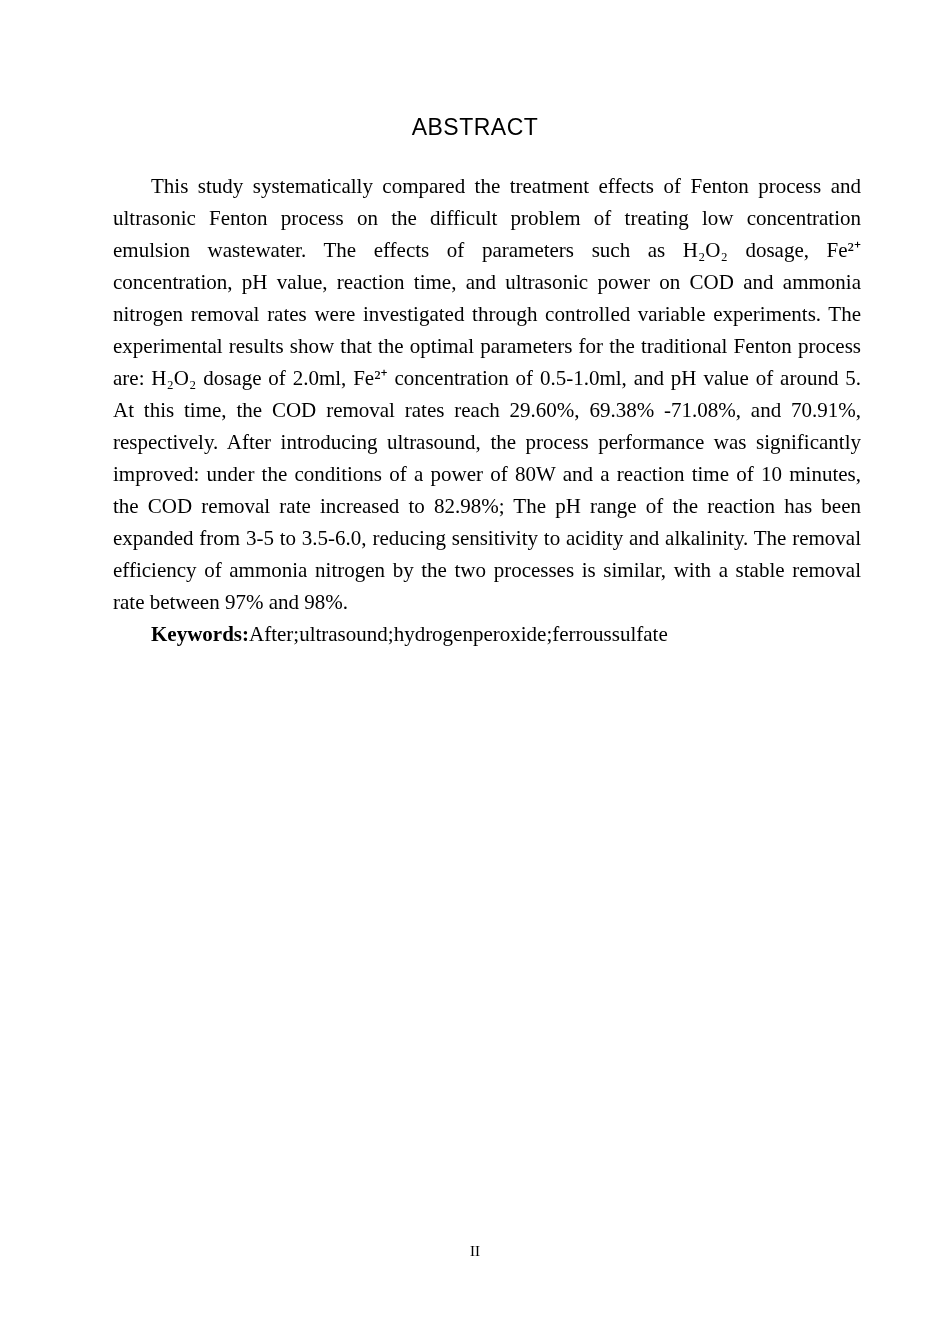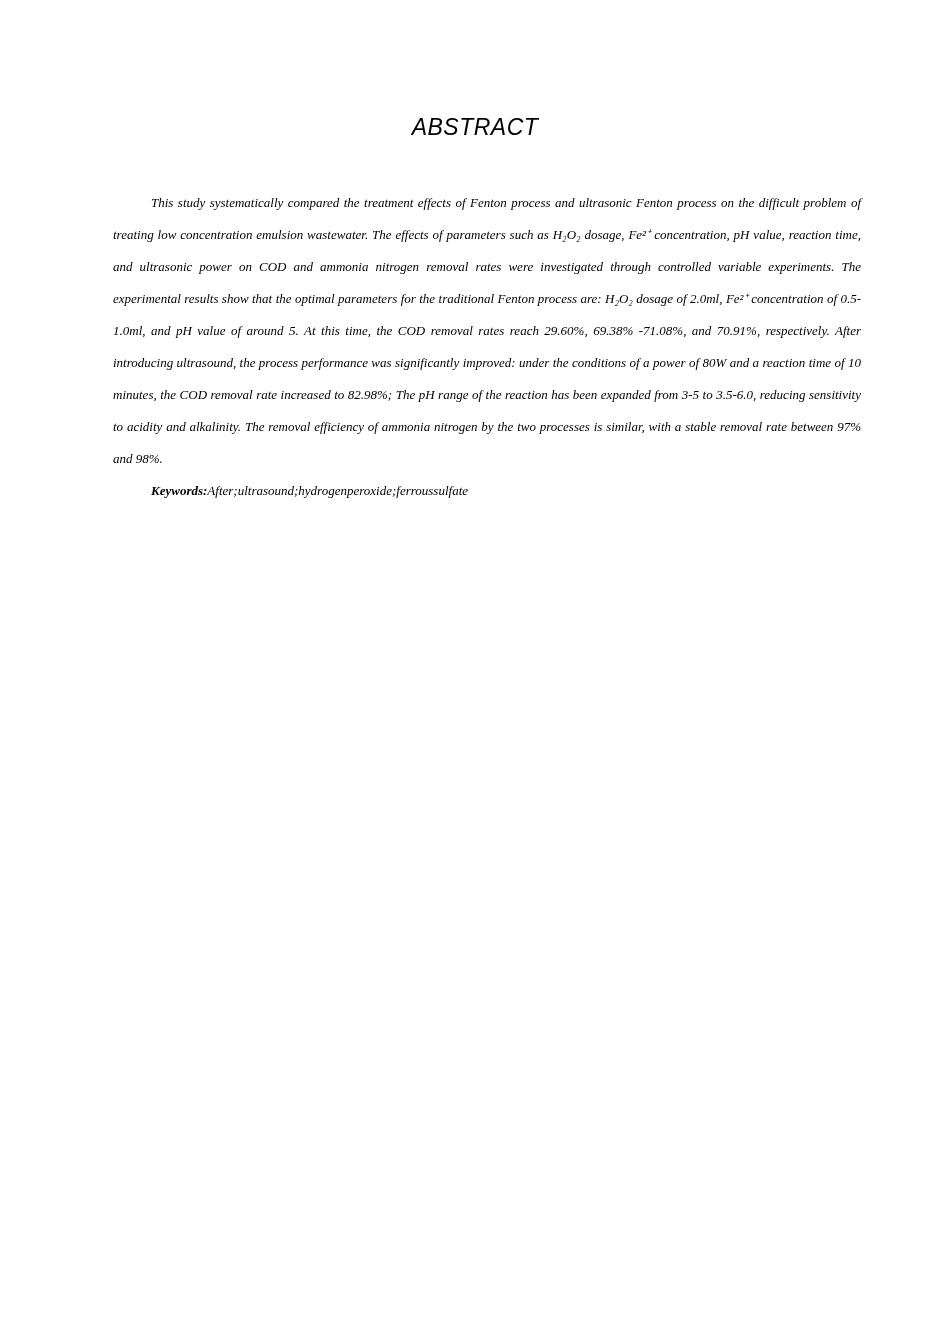--- a/index.html
+++ b/index.html
@@ -5,39 +5,38 @@
   * { margin: 0; padding: 0; box-sizing: border-box; }
   html, body { width: 950px; height: 1344px; background: #ffffff; }
   .page {
     position: relative;
     width: 950px;
     height: 1344px;
     background: #ffffff;
     font-family: "Liberation Serif", serif;
     color: #000000;
     overflow: hidden;
-    font-style: italic;
   }
   .title {
     position: absolute;
     top: 114px;
     left: 0;
     width: 100%;
     text-align: center;
     font-family: "Liberation Sans", sans-serif;
     font-size: 23px;
     font-weight: 400;
     letter-spacing: 0.5px;
   }
   .content {
     position: absolute;
-    top: 187px;
+    top: 170px;
     left: 113px;
     width: 748px;
-    font-size: 13px;
+    font-size: 21px;
     line-height: 32px;
     text-align: justify;
   }
   .body-par { text-indent: 38px; }
   .keywords { text-indent: 38px; }
   .kw-label { font-weight: bold; }
   .page-number {
     position: absolute;
     top: 1243px;
     left: 0;
@@ -53,13 +52,14 @@
 <div class="page">
   <h1 class="title">ABSTRACT</h1>
 
   <div class="content">
     <p class="body-par">This study systematically compared the treatment effects of Fenton process and ultrasonic Fenton process on the difficult problem of treating low concentration emulsion wastewater. The effects of parameters such as H₂O₂ dosage, Fe²⁺ concentration, pH value, reaction time, and ultrasonic power on COD and ammonia nitrogen removal rates were investigated through controlled variable experiments. The experimental results show that the optimal parameters for the traditional Fenton process are: H₂O₂ dosage of 2.0ml, Fe²⁺ concentration of 0.5-1.0ml, and pH value of around 5. At this time, the COD removal rates reach 29.60%, 69.38% -71.08%, and 70.91%, respectively. After introducing ultrasound, the process performance was significantly improved: under the conditions of a power of 80W and a reaction time of 10 minutes, the COD removal rate increased to 82.98%; The pH range of the reaction has been expanded from 3-5 to 3.5-6.0, reducing sensitivity to acidity and alkalinity. The removal efficiency of ammonia nitrogen by the two processes is similar, with a stable removal rate between 97% and 98%.</p>
     <p class="keywords">
       <span class="kw-label">Keywords:</span><span>After;ultrasound;hydrogenperoxide;ferroussulfate</span>
     </p>
   </div>
 
+  <div class="page-number">II</div>
 </div>
 
 </body></html>

